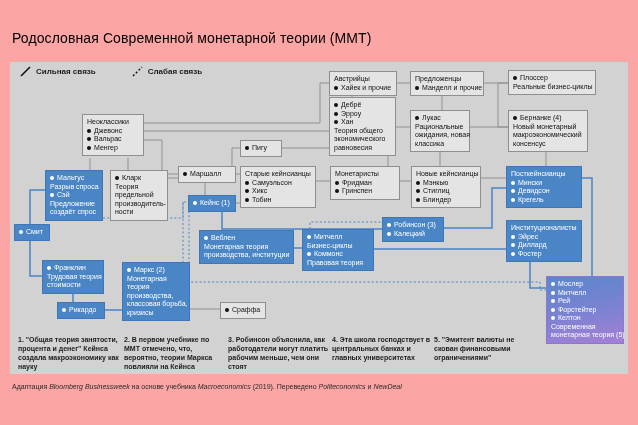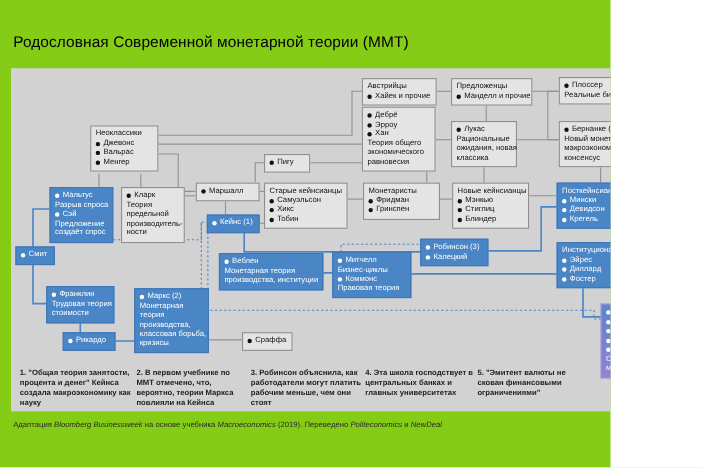--- a/index.html
+++ b/index.html
@@ -1,16 +1,16 @@
 <!DOCTYPE html>
 <html><head>
 <meta charset="utf-8">
 <style>
   html,body{margin:0;padding:0;background:#fff;}
-  #canvas{position:relative;width:555px;height:425px;background:#84cc16;overflow:hidden;
+  #canvas{position:relative;width:638px;height:425px;background:#fca5a5;overflow:hidden;
           font-family:"Liberation Sans",sans-serif;-webkit-font-smoothing:antialiased;}
   #page-title{position:absolute;left:12px;top:30px;font-size:14px;font-weight:500;color:#000;letter-spacing:.1px;}
   #panel{position:absolute;left:10px;top:62px;width:618px;height:312px;background:#d2d2d2;}
   #legend{position:absolute;left:20px;top:66px;display:flex;gap:36px;align-items:center;}
   .legend-item{display:flex;align-items:center;gap:5px;font-size:8px;font-weight:600;color:#1a1a1a;}
   #links{position:absolute;left:0;top:0;width:638px;height:425px;pointer-events:none;}
   #links path{fill:none;}
   #links path.gray{stroke:#909090;stroke-width:1;}
   #links path.blue{stroke:#4a85c6;stroke-width:1.5;}
   #links path.weak{stroke:#4a85c6;stroke-width:1;stroke-dasharray:2,2.2;}
@@ -26,20 +26,34 @@
   #caption{position:absolute;left:12px;top:383px;font-size:7px;color:#2a2a2a;}
   #caption .it{font-style:italic;}
 </style>
 </head>
 <body>
 
 <div id="canvas">
   <div id="page-title">Родословная Современной монетарной теории (ММТ)</div>
   <div id="panel"></div>
 
+  <div id="legend">
+    <div class="legend-item">
+      <svg width="11" height="11">
+          <line x1="1" y1="10" x2="10" y2="1" stroke="#111" stroke-width="1.6"></line>
+        </svg>
+      <span>Сильная связь</span>
+    </div>
+    <div class="legend-item">
+      <svg width="11" height="11">
+          <line x1="1" y1="10" x2="10" y2="1" stroke="#111" stroke-width="1.4" stroke-dasharray="2,2"></line>
+        </svg>
+      <span>Слабая связь</span>
+    </div>
+  </div>
 
   <svg id="links">
       <path d="M144,123 H320 V83 H329" class="gray"></path>
       <path d="M144,131 H329" class="gray"></path>
       <path d="M90,158 V170" class="gray"></path>
       <path d="M128,158 V170" class="gray"></path>
       <path d="M144,140 H162 V174 H178" class="gray"></path>
       <path d="M168,178 H178" class="gray"></path>
       <path d="M232,166 V148 H240" class="gray"></path>
       <path d="M282,148 H388 V166" class="gray"></path>

